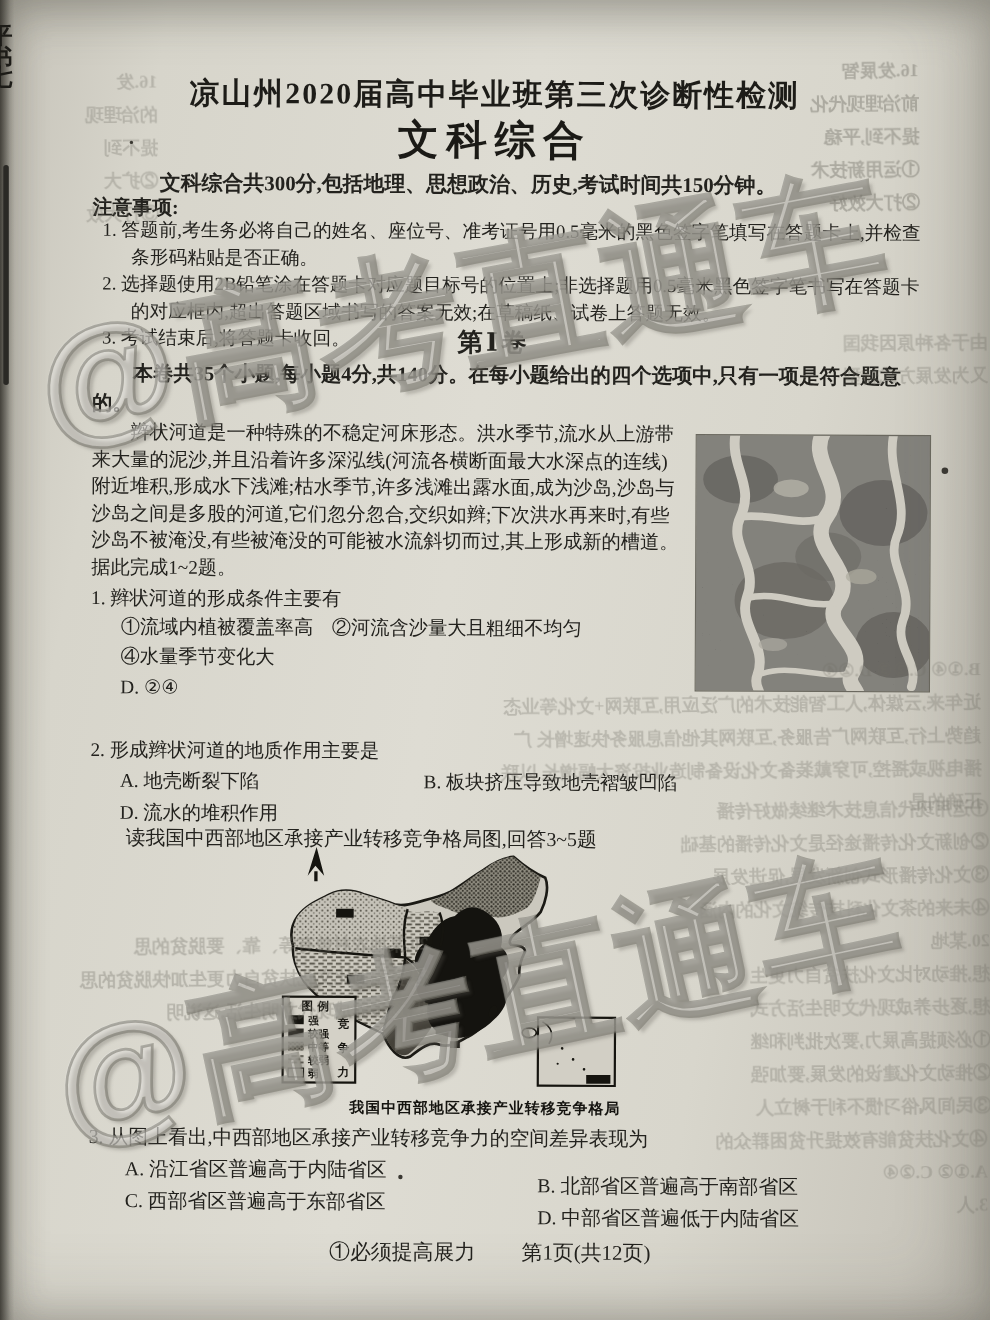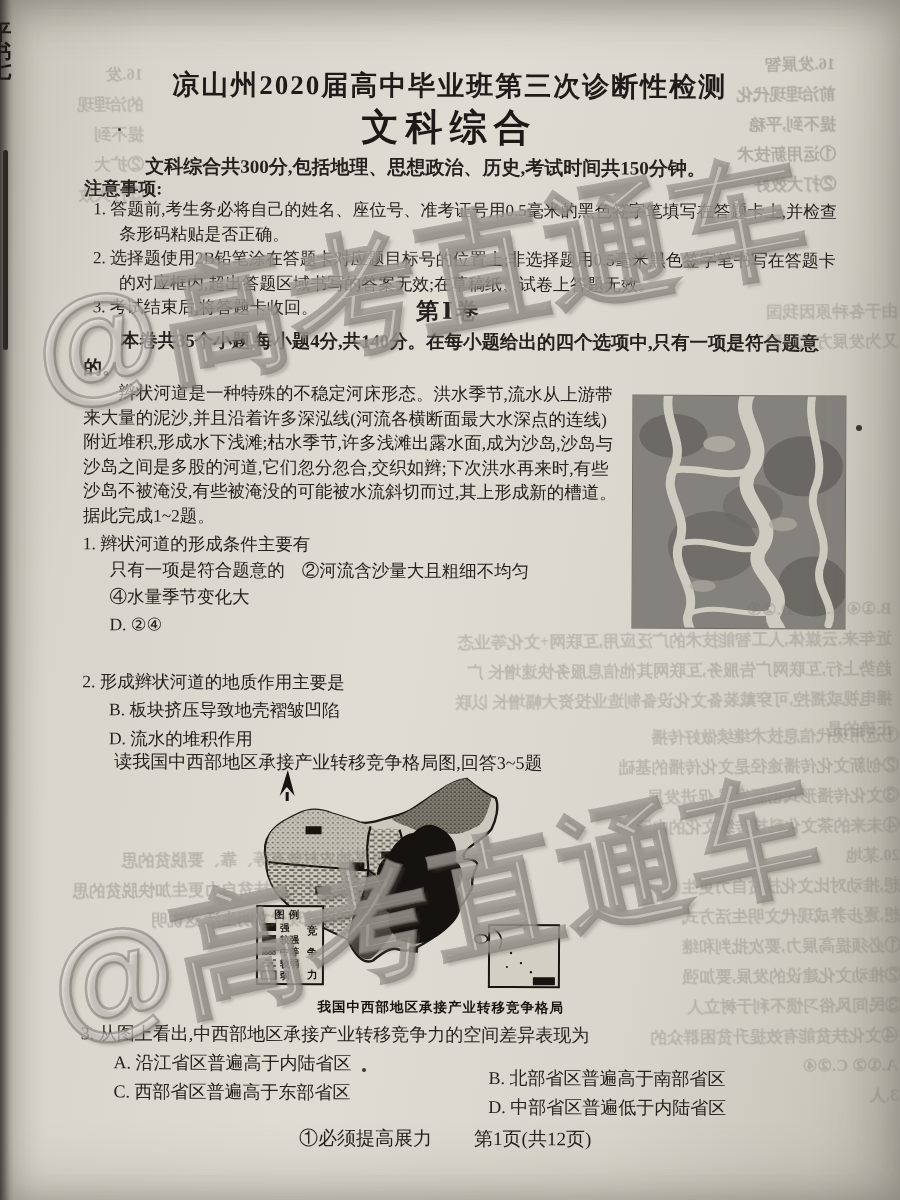--- a/index.html
+++ b/index.html
@@ -159,37 +159,38 @@
           <ellipse cx="86" cy="48" rx="16" ry="8" fill="#9b988c" opacity=".8"></ellipse>
           <ellipse cx="150" cy="128" rx="14" ry="7" fill="#92907f" opacity=".7"></ellipse>
           <ellipse cx="70" cy="190" rx="13" ry="6" fill="#8f8c80" opacity=".7"></ellipse>
           <rect width="212" height="232" filter="url(#noise)" opacity="0.35"></rect>
         </svg>
       </div>
       <div class="passage">辫状河道是一种特殊的不稳定河床形态。洪水季节,流水从上游带来大量的泥沙,并且沿着许多深泓线(河流各横断面最大水深点的连线)附近堆积,形成水下浅滩;枯水季节,许多浅滩出露水面,成为沙岛,沙岛与沙岛之间是多股的河道,它们忽分忽合,交织如辫;下次洪水再来时,有些沙岛不被淹没,有些被淹没的可能被水流斜切而过,其上形成新的槽道。据此完成1~2题。</div>
       <div class="q">
         <div class="stem">1. 辫状河道的形成条件主要有</div>
         <div class="subrow">
-          <span>只有一项是符合题意的</span>
+          <span>①流域内植被覆盖率高</span>
           <span>②河流含沙量大且粗细不均匀</span>
         </div>
         <div class="subrow">
           <span>④水量季节变化大</span>
         </div>
         <div class="optrow cols276">
         </div>
         <div class="optrow cols276">
           <span>D. ②④</span>
         </div>
       </div>
     </div>
 
     <div class="abs q2">
       <div class="q stem">2. 形成辫状河道的地质作用主要是</div>
       <div class="optrow cols276">
+        <span>A. 地壳断裂下陷</span>
         <span>B. 板块挤压导致地壳褶皱凹陷</span>
       </div>
       <div class="optrow cols276">
         <span>D. 流水的堆积作用</span>
       </div>
     </div>
 
     <div class="abs map-intro">读我国中西部地区承接产业转移竞争格局图,回答3~5题</div>
 
     <div class="abs map-wrap">

